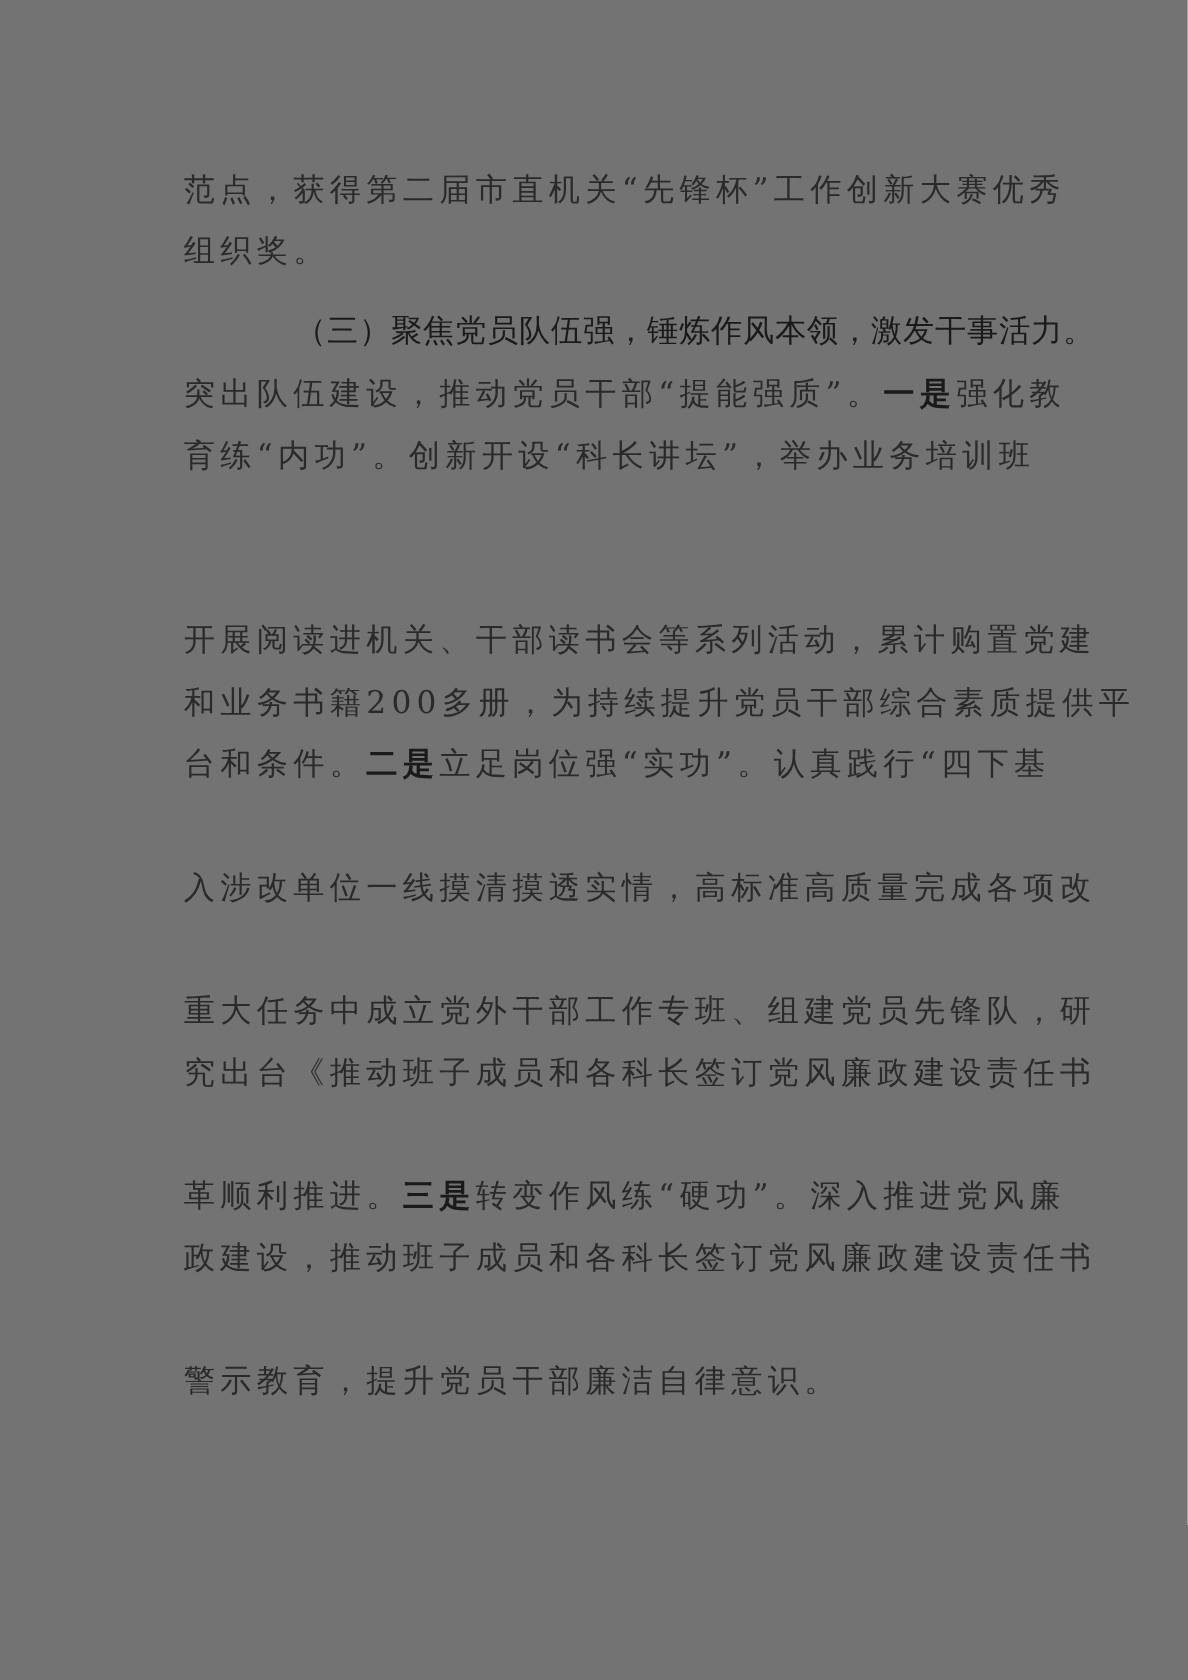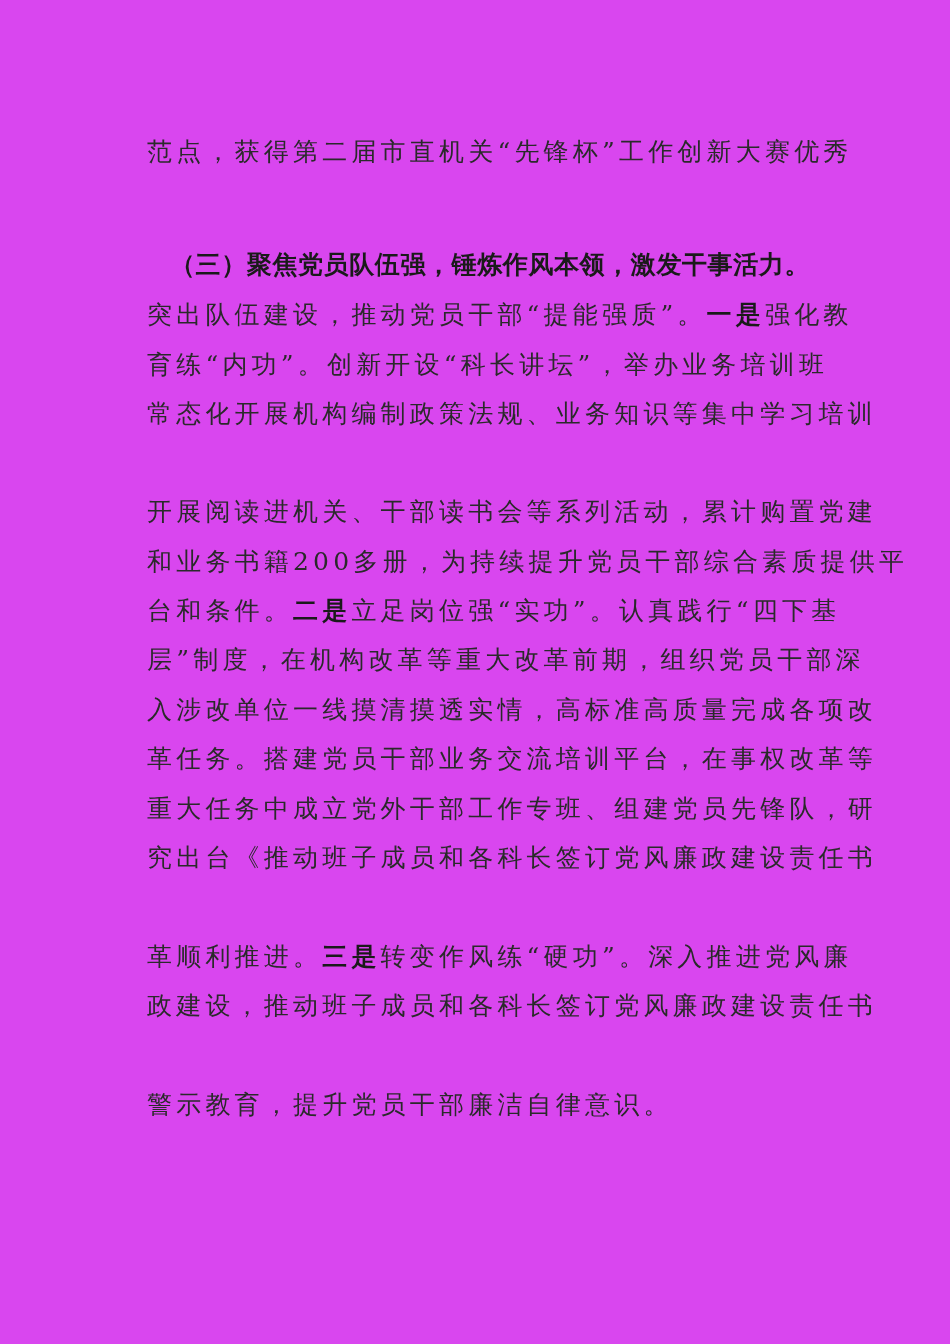--- a/index.html
+++ b/index.html
@@ -1,62 +1,61 @@
 <!DOCTYPE html>
 <html><head>
   <meta charset="utf-8">
   <style>
     html, body { margin: 0; padding: 0; background: #ffffff; }
     body { width: 950px; height: 1344px; position: relative; overflow: hidden; }
     .page {
       position: absolute; left: 0; top: 0; width: 950px; height: 1344px;
-      background: #d946ef;
+      background: #737373;
     }
     .line {
       position: absolute;
       left: 147px;
       width: 680px;
       height: 50px;
       line-height: 50px;
       font-family: "DejaVu Serif", "Liberation Serif", serif;
       font-size: 25px;
       color: #2a2a2a;
       letter-spacing: 4.2px;
       white-space: nowrap;
     }
     .line.heading {
-      left: 170px;
-      font-weight: bold;
+      left: 196px;
+      font-weight: normal;
       letter-spacing: 0.6px;
       color: #1a1a1a;
+      text-align: right;
     }
     .b { font-weight: bold; color: #1a1a1a; }
   </style>
 </head>
 <body>
 
 <div class="page">
 
   <div class="line" style="top:127px">范点，获得第二届市直机关“先锋杯”工作创新大赛优秀</div>
+  <div class="line" style="top:176px">组织奖。</div>
 
   <div class="line heading" style="top:240px">（三）聚焦党员队伍强，锤炼作风本领，激发干事活力。</div>
 
   <div class="line" style="top:340px">育练“内功”。创新开设“科长讲坛”，举办业务培训班</div>
   <div class="line" style="top:290px">
     <span>突出队伍建设，推动党员干部“提能强质”。</span><span class="b">一是</span><span>强化教</span>
   </div>
-  <div class="line" style="top:389px">常态化开展机构编制政策法规、业务知识等集中学习培训</div>
   <div class="line" style="top:487px">开展阅读进机关、干部读书会等系列活动，累计购置党建</div>
   <div class="line" style="top:537px">和业务书籍200多册，为持续提升党员干部综合素质提供平</div>
   <div class="line" style="top:586px">
     <span>台和条件。</span><span class="b">二是</span><span>立足岗位强“实功”。认真践行“四下基</span>
   </div>
-  <div class="line" style="top:635px">层”制度，在机构改革等重大改革前期，组织党员干部深</div>
   <div class="line" style="top:685px">入涉改单位一线摸清摸透实情，高标准高质量完成各项改</div>
-  <div class="line" style="top:734px">革任务。搭建党员干部业务交流培训平台，在事权改革等</div>
   <div class="line" style="top:784px">重大任务中成立党外干部工作专班、组建党员先锋队，研</div>
   <div class="line" style="top:833px">究出台《推动班子成员和各科长签订党风廉政建设责任书</div>
   <div class="line" style="top:932px">
     <span>革顺利推进。</span><span class="b">三是</span><span>转变作风练“硬功”。深入推进党风廉</span>
   </div>
   <div class="line" style="top:981px">政建设，推动班子成员和各科长签订党风廉政建设责任书</div>
   <div class="line" style="top:1080px">警示教育，提升党员干部廉洁自律意识。</div>
 
 </div>
 

